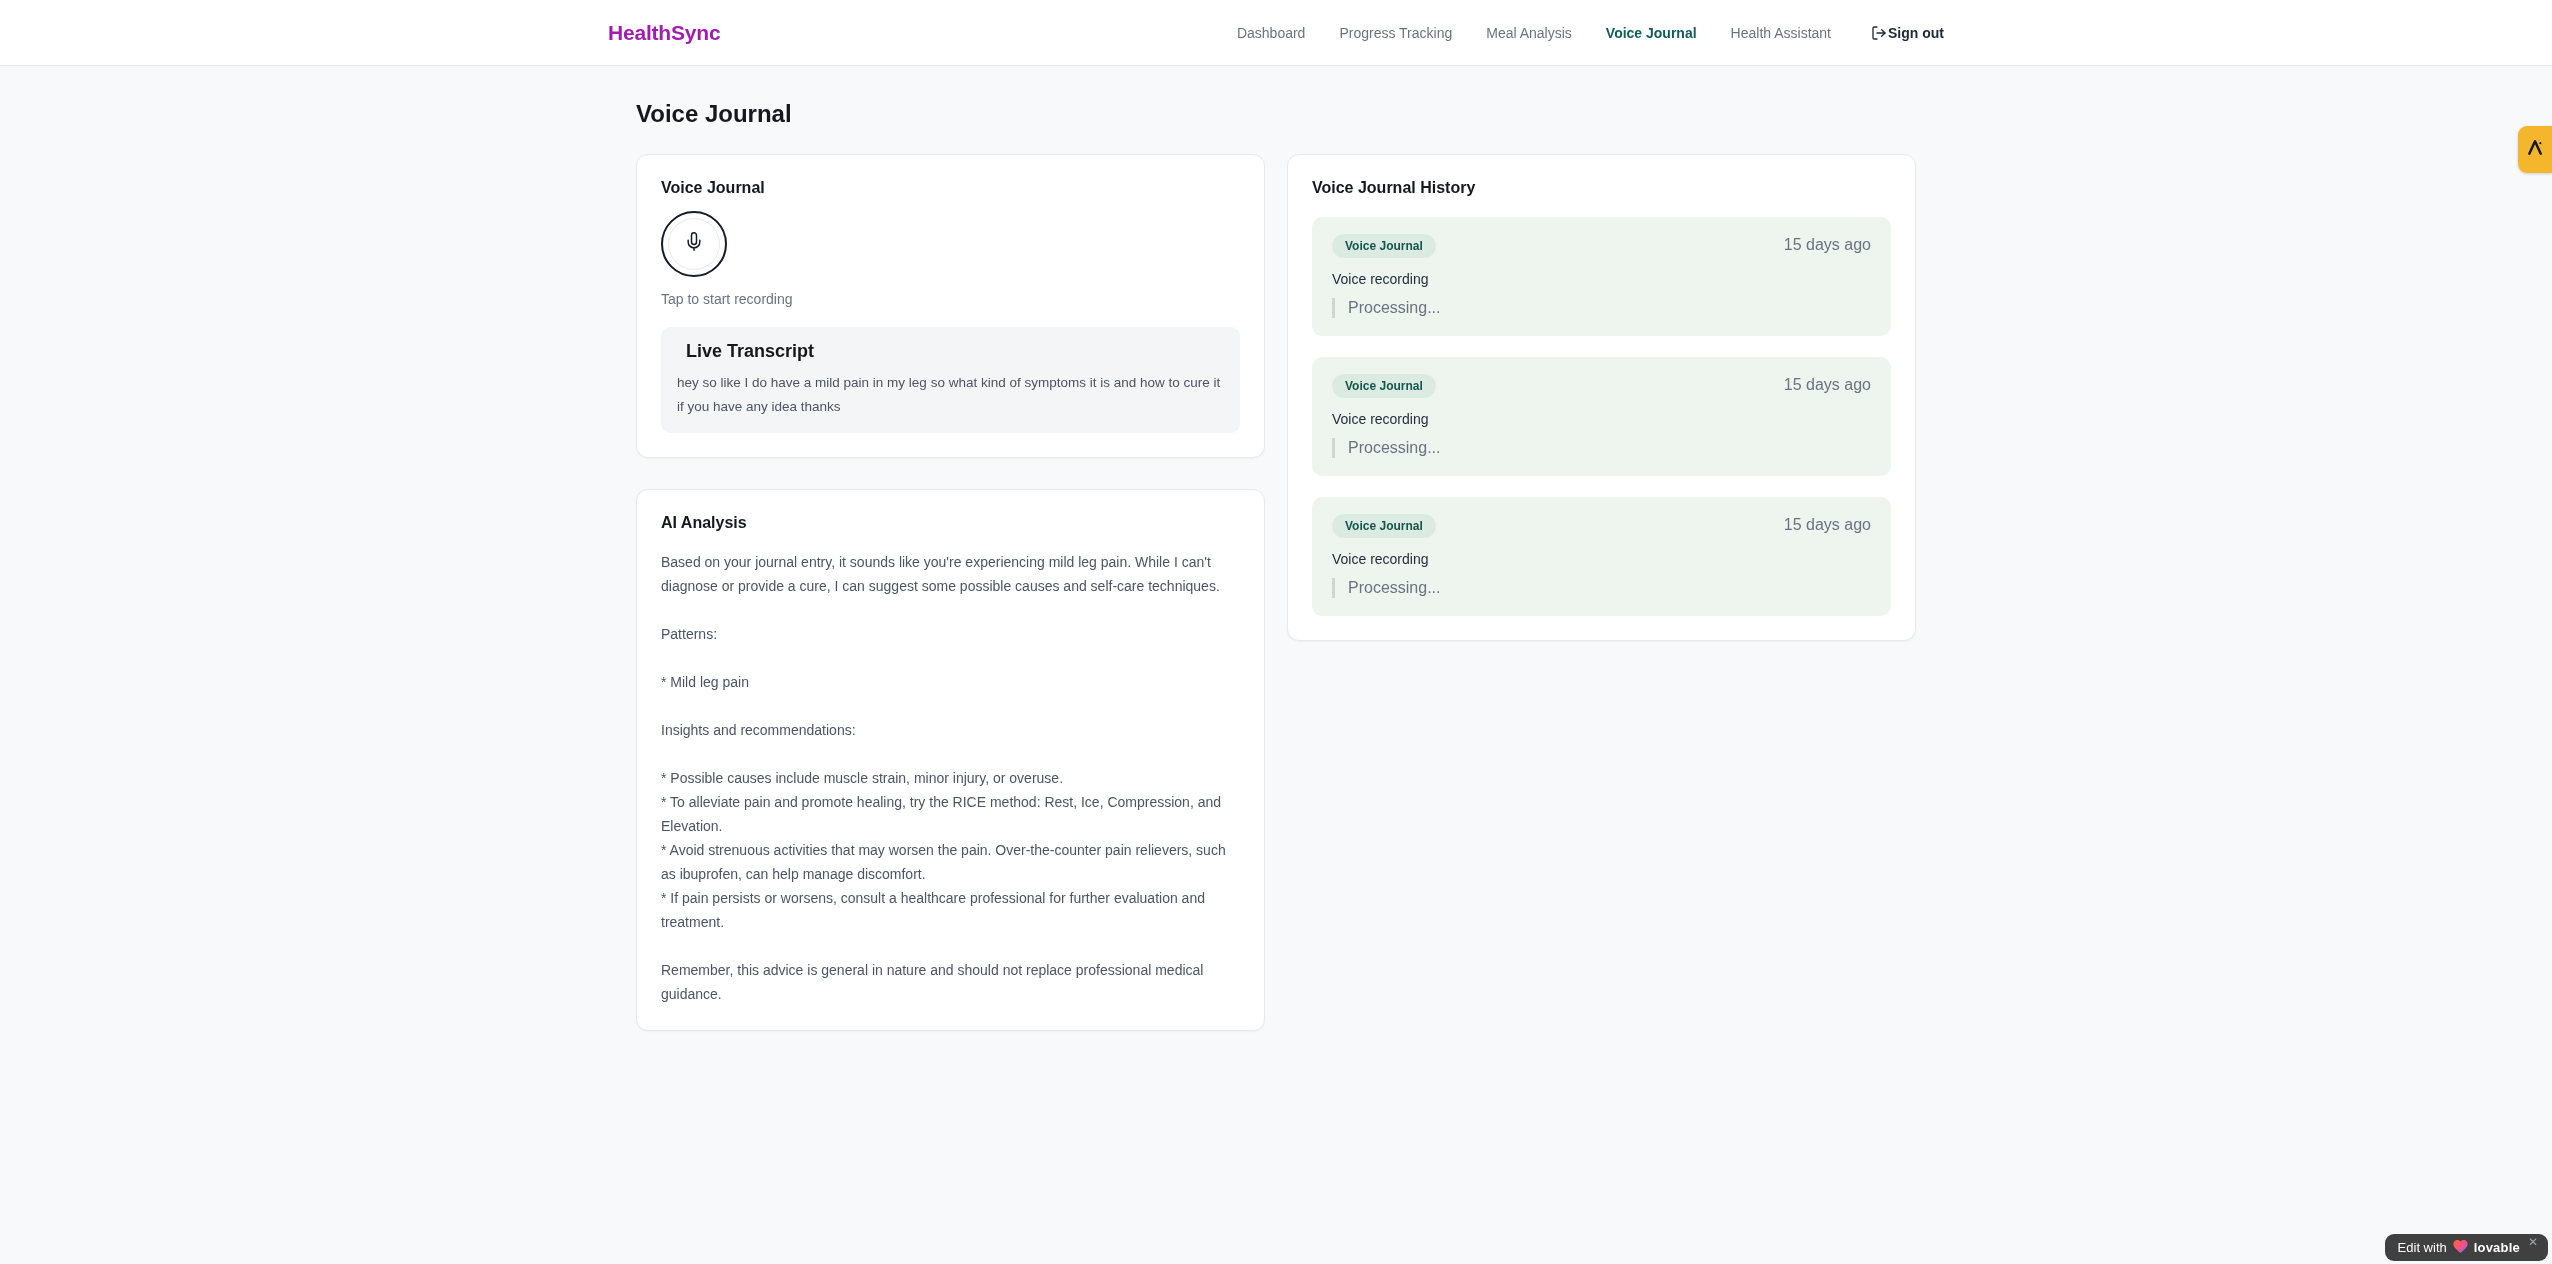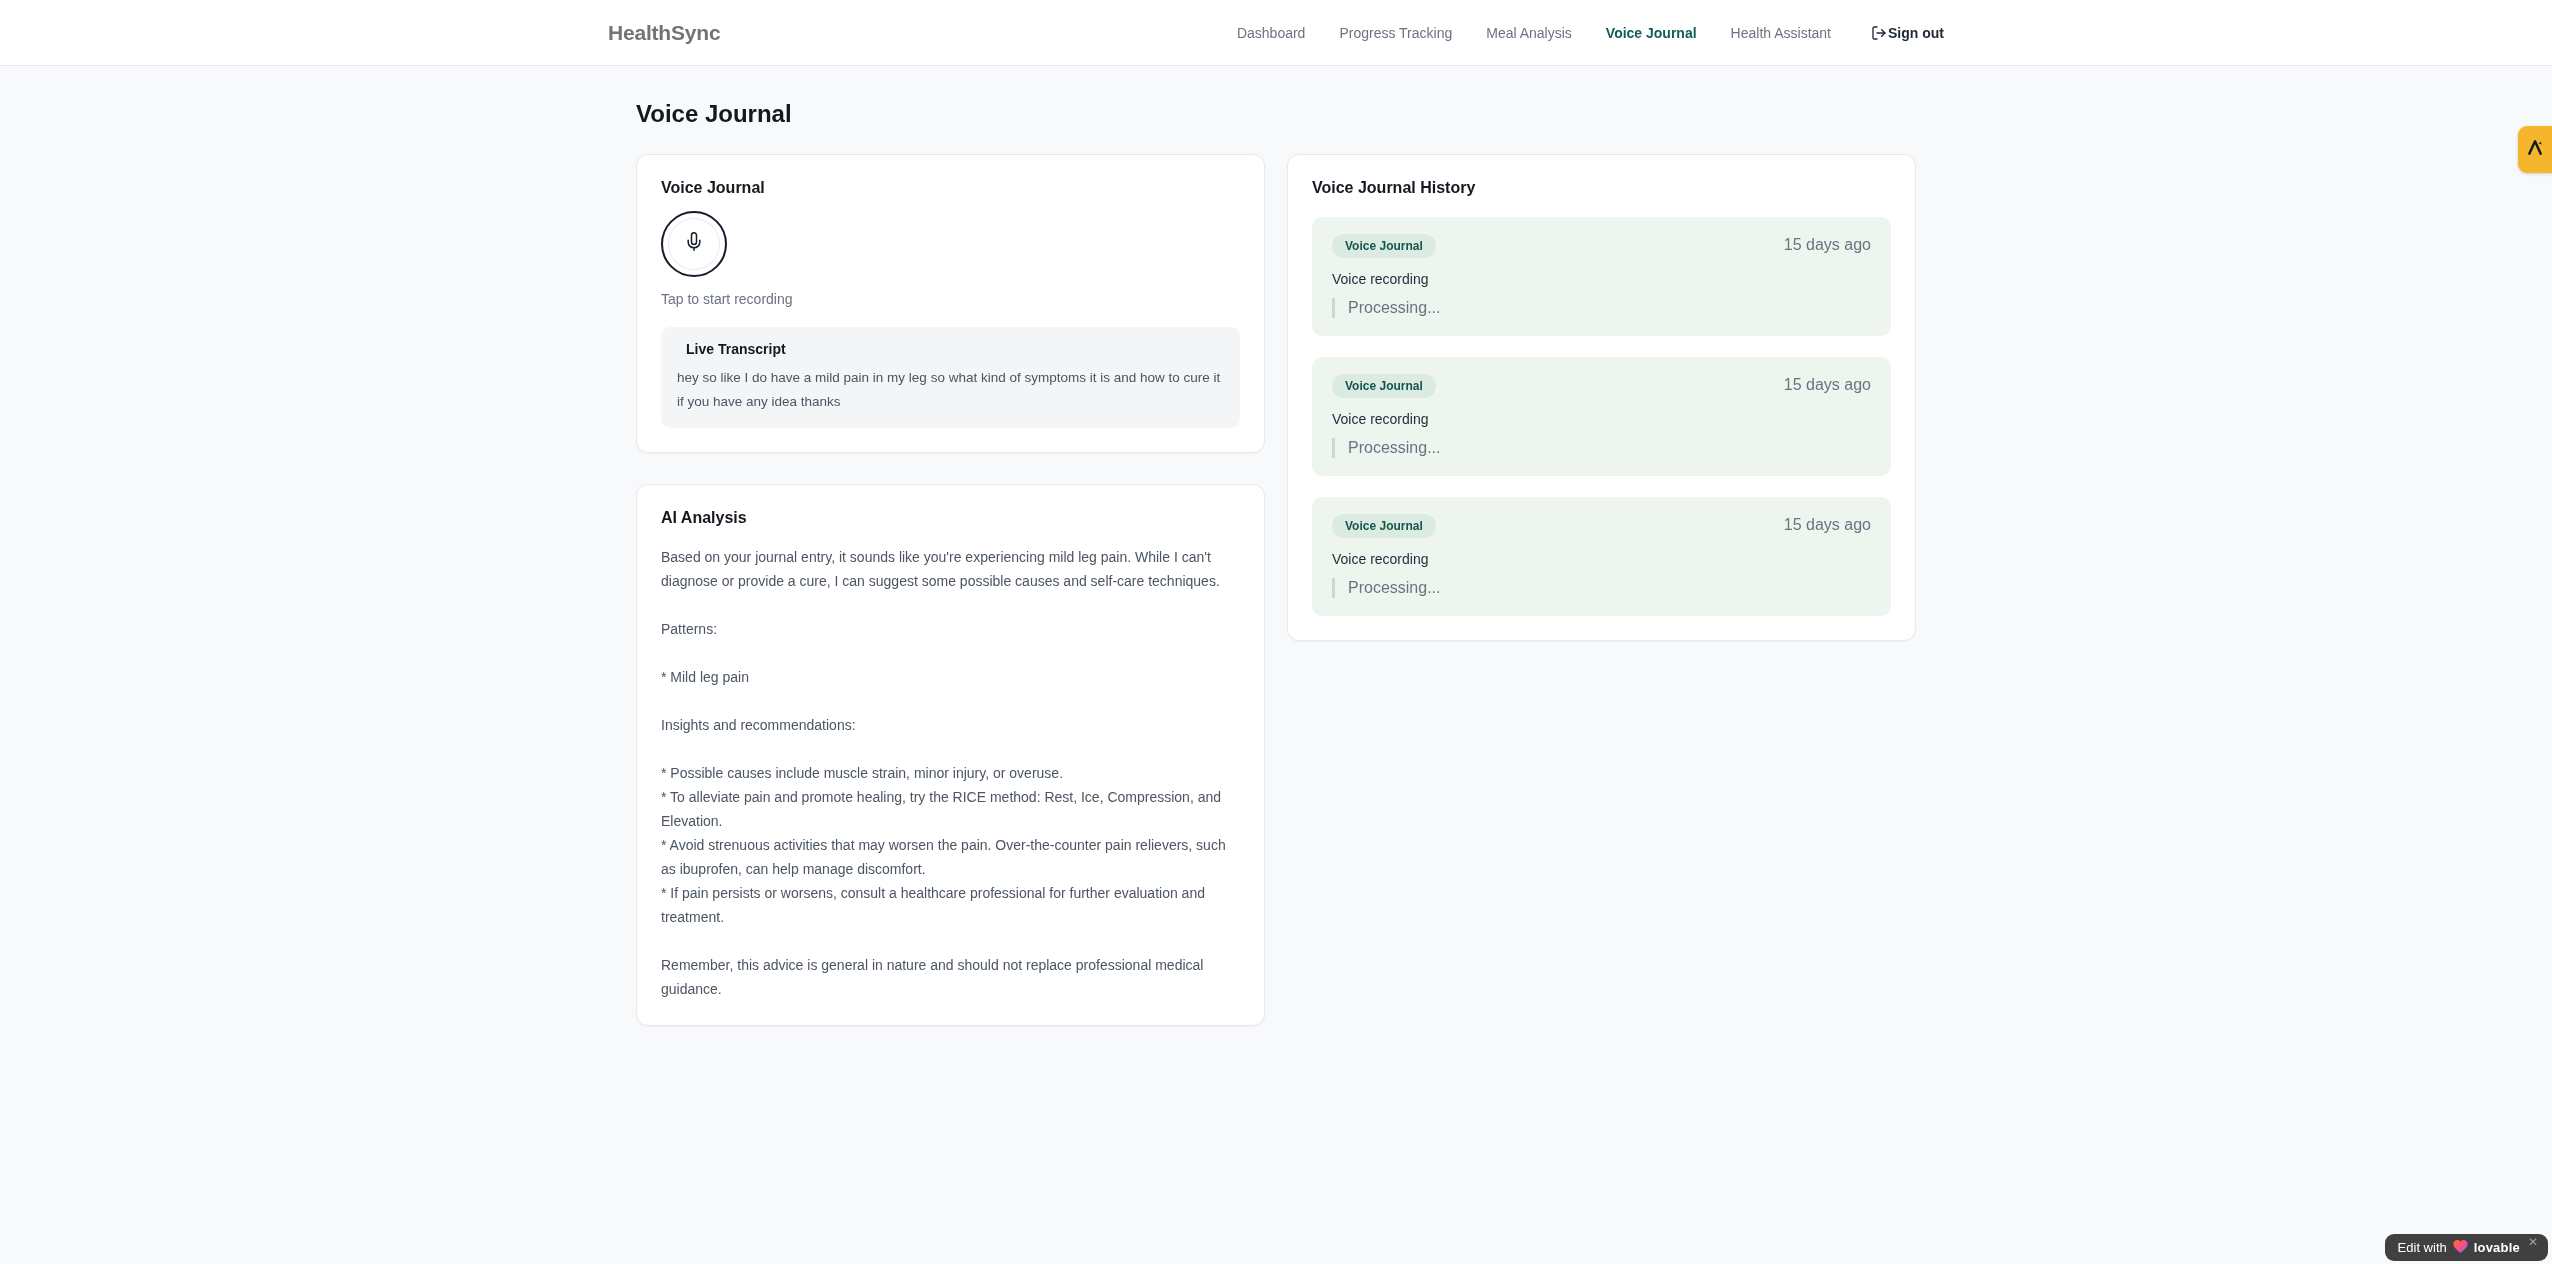--- a/index.html
+++ b/index.html
@@ -22,21 +22,21 @@
   .header-inner {
     width: 1336px;
     margin: 0 auto;
     display: flex;
     align-items: center;
     justify-content: space-between;
   }
   .logo {
     font-size: 21px;
     font-weight: 700;
-    color: #737373;
+    color: #a21caf;
     letter-spacing: -0.2px;
     cursor: pointer;
   }
   .nav { display: flex; align-items: center; gap: 34px; }
   .nav a {
     text-decoration: none;
     font-size: 14px;
     color: #6b7280;
     font-weight: 500;
     cursor: pointer;
@@ -85,21 +85,21 @@
     cursor: pointer;
   }
   .tap-hint { margin-top: 14px; font-size: 14px; color: #6b7280; }
 
   .transcript-box {
     margin-top: 20px;
     background: #f4f5f7;
     border-radius: 9px;
     padding: 14px 16px;
   }
-  .transcript-title { font-size: 14px; font-weight: 700; color: #15191f; margin-bottom: 9px; padding-left: 9px; }
+  .transcript-title { font-size: 18px; font-weight: 700; color: #15191f; margin-bottom: 9px; padding-left: 9px; }
   .transcript-text { font-size: 13.5px; color: #4b5563; line-height: 24px; }
 
   
   .analysis-body { margin-top: 18px; }
   .analysis-body p {
     font-size: 14px; color: #4b5563; line-height: 24px;
     margin-bottom: 24px;
     white-space: pre-line;
   }
   .analysis-body p:last-child { margin-bottom: 0; }

